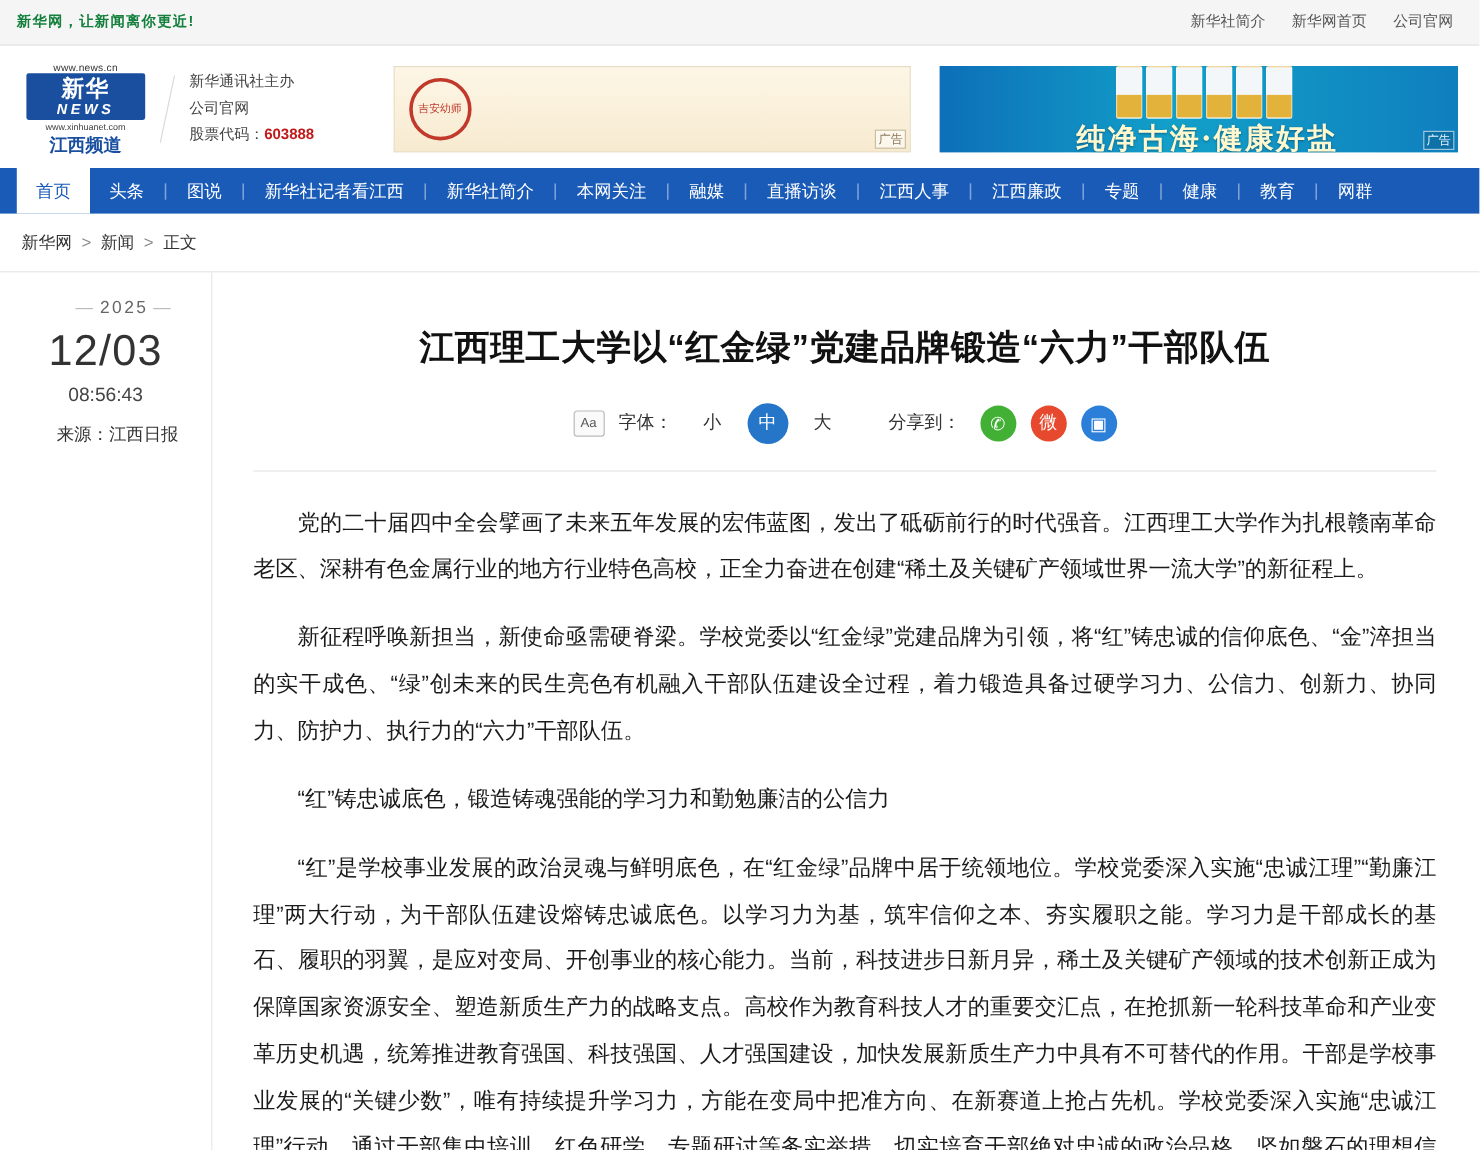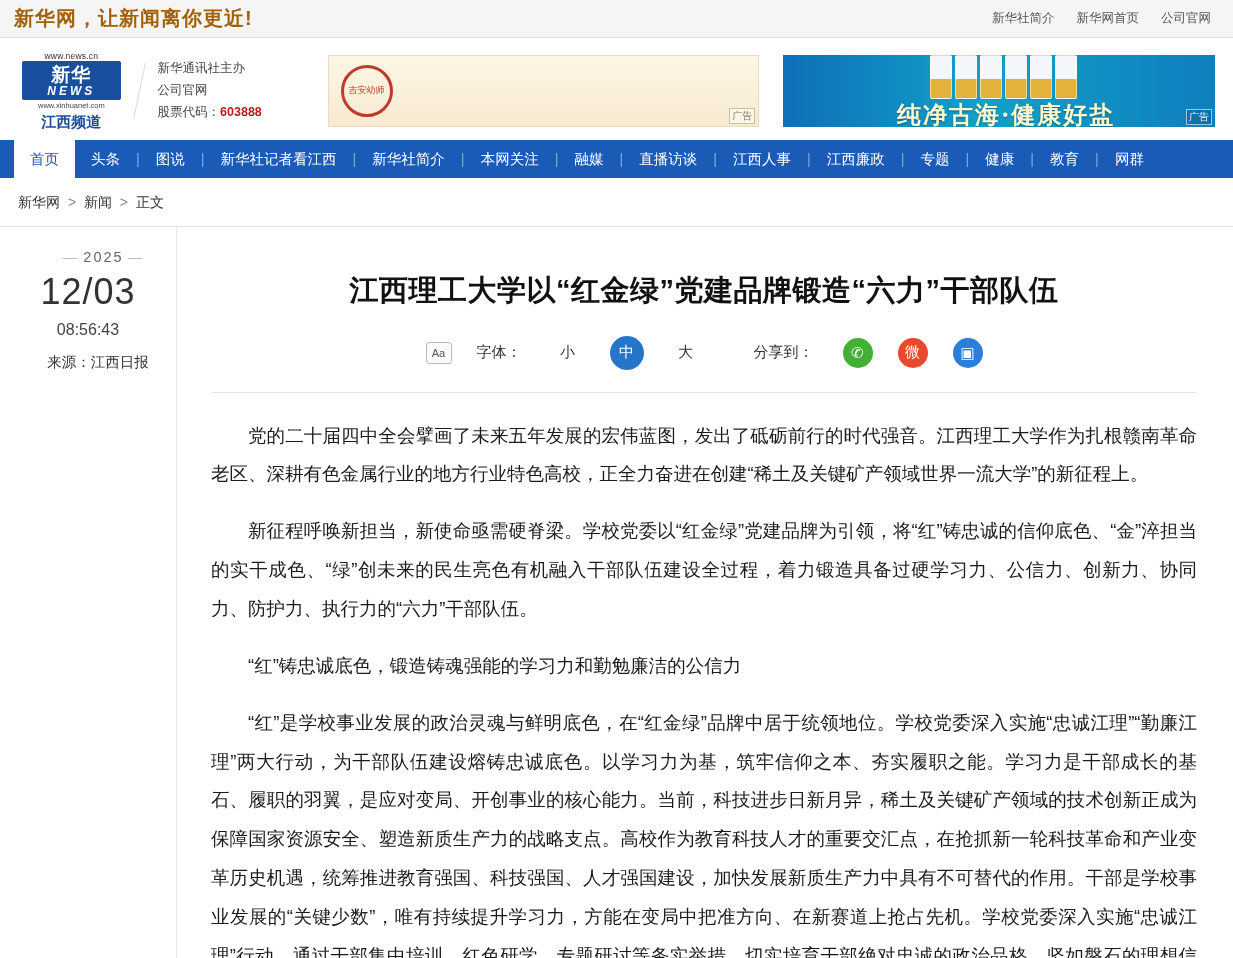--- a/index.html
+++ b/index.html
@@ -15,22 +15,22 @@
   .topbar {
     height: 38px;
     background: #f5f5f5;
     border-bottom: 1px solid #e2e2e2;
     display: flex;
     align-items: center;
     justify-content: space-between;
     padding: 0 22px 0 14px;
   }
   .topbar-slogan {
-    color: #a16207;
-    font-size: 20px;
+    color: #15803d;
+    font-size: 12px;
     font-weight: bold;
     letter-spacing: 1px;
     text-align: right;
   }
   .topbar-links {
     display: flex;
     gap: 22px;
     font-size: 12.5px;
     color: #555;
   }
@@ -234,21 +234,21 @@
     text-align: center;
     color: #111;
     line-height: 1.35;
     letter-spacing: .5px;
   }
 
   .toolbar {
     display: flex;
     align-items: center;
     justify-content: center;
-    gap: 25px;
+    gap: 12px;
     margin: 26px 0 0;
     padding-bottom: 22px;
     border-bottom: 1px solid #e4e4e4;
     font-size: 15px;
     color: #333;
   }
   .aa-box {
     width: 26px; height: 22px;
     border: 1px solid #bbb;
     border-radius: 3px;

